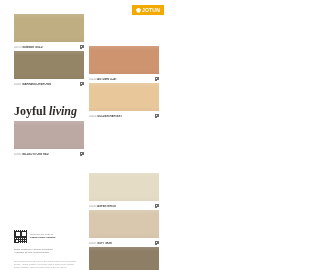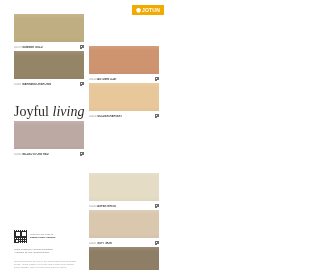--- a/index.html
+++ b/index.html
@@ -110,25 +110,26 @@
     content: "";
     position: absolute;
     right: 0.5px; bottom: 0.5px;
     width: 1.8px; height: 0.8px;
     background: #ffffff;
   }
 
   
   .headline {
     font-family: "Liberation Serif", serif;
-    font-size: 14px;
+    font-size: 12px;
     line-height: 11px;
     color: #2e2a26;
     white-space: nowrap;
     padding: 3px 0 4px 0;
+    font-weight: bold;
   }
   .headline i { font-style: italic; }
 
   
   .footer { width: 70px; }
   .footer-top {
     display: flex;
     align-items: flex-start;
     gap: 3px;
   }

